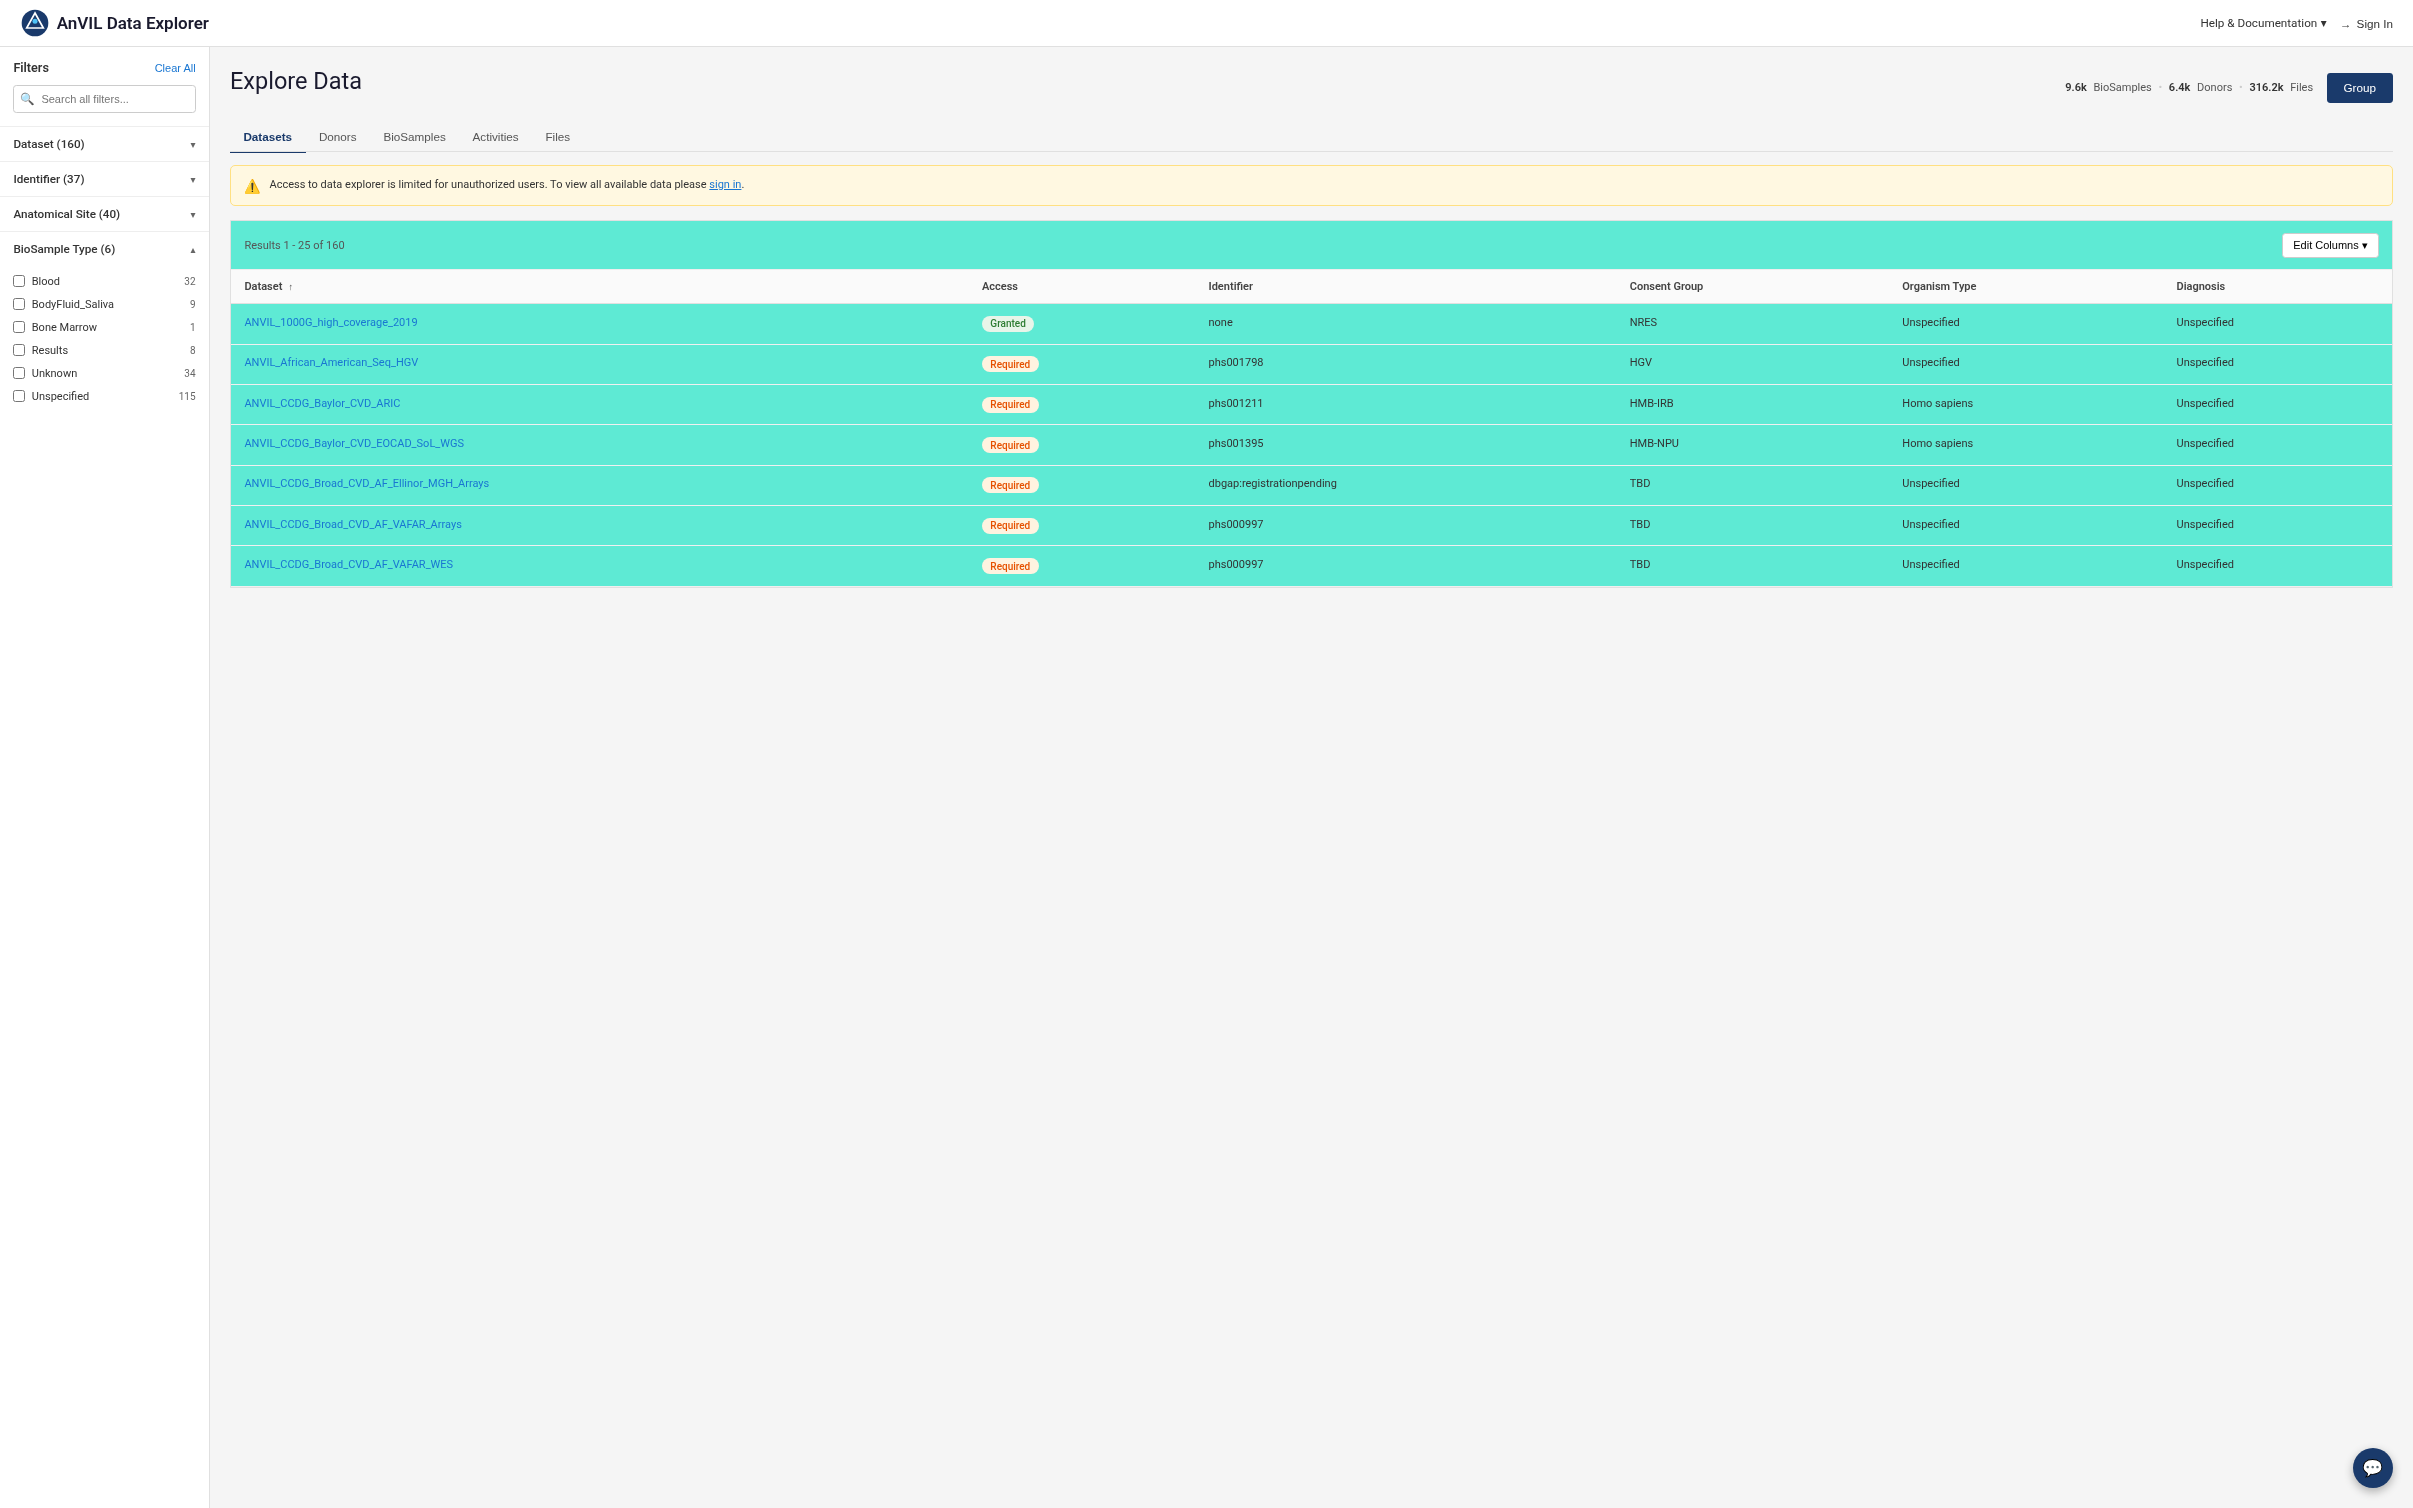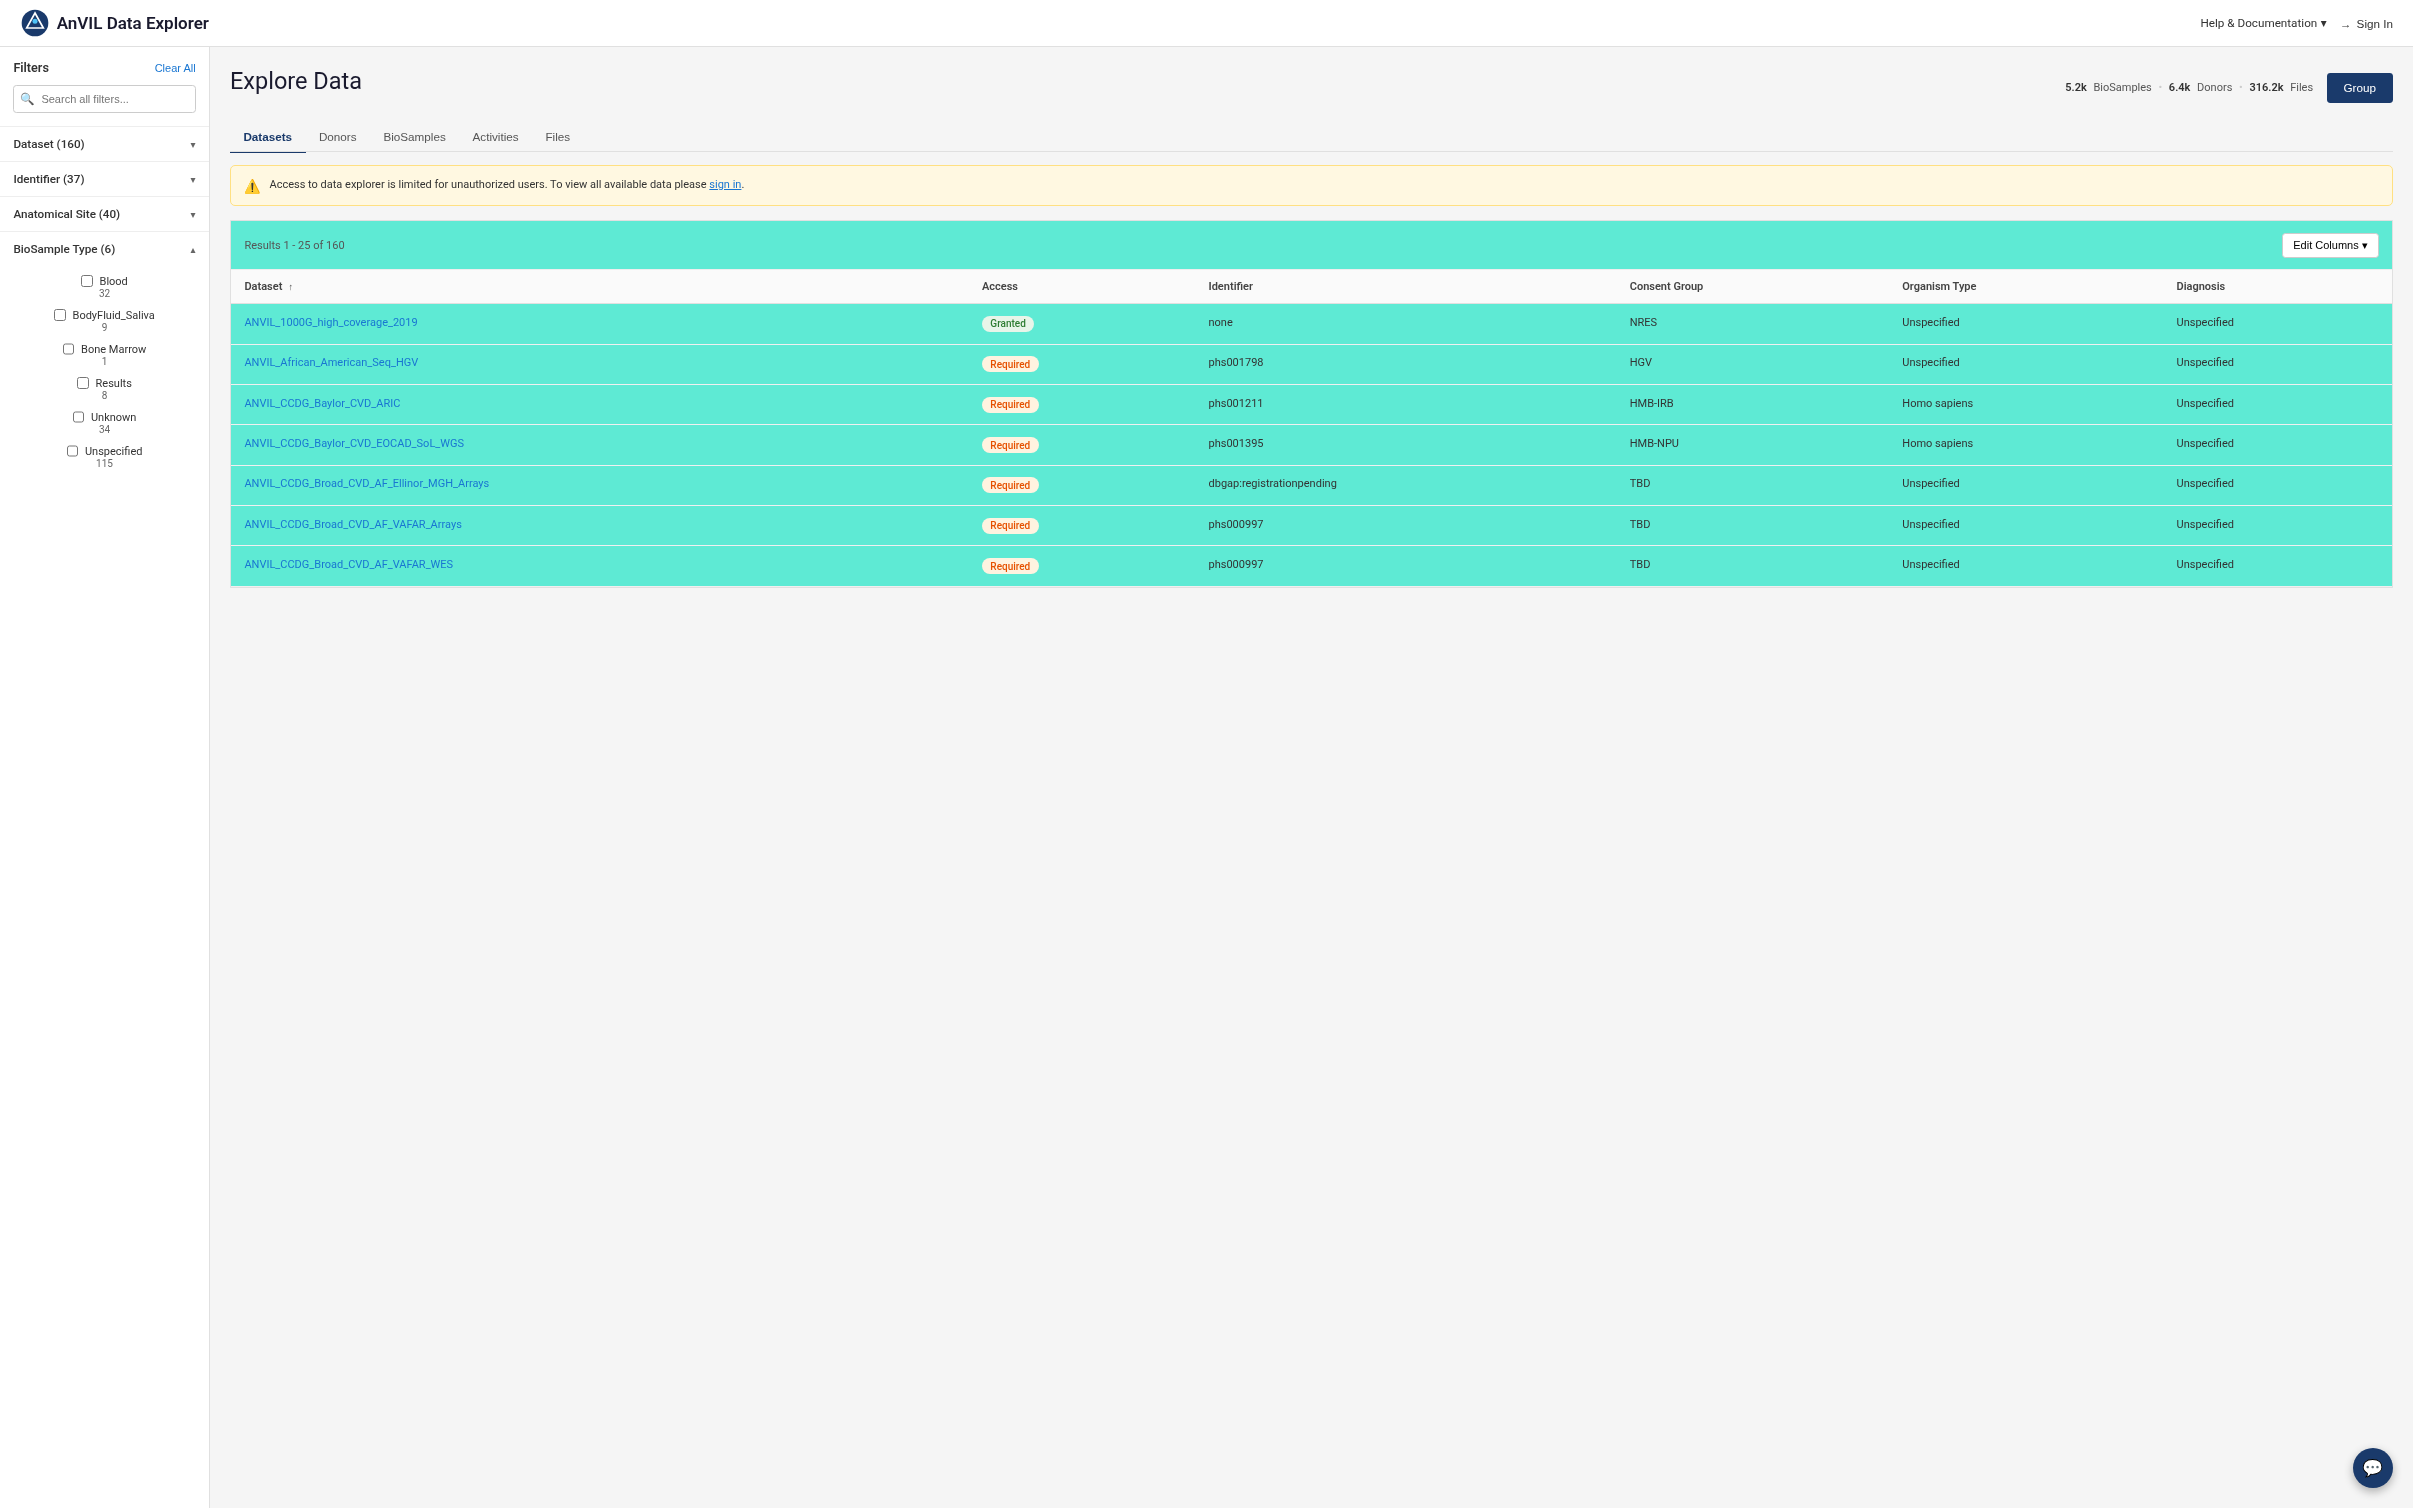--- a/index.html
+++ b/index.html
@@ -24,21 +24,21 @@
     .search-box { margin: 0 13.4px 13.4px; position: relative; }
     .search-box input { width: 100%; padding: 6.7px 10px 6.7px 27px; border: 0.8px solid #ccc; border-radius: 3.4px; font-size: 11px; }
     .search-icon-wrap { position: absolute; left: 6.7px; top: 50%; transform: translateY(-50%); color: #999; font-size: 11.7px; }
 
     .filter-section { border-top: 0.8px solid #eee; }
     .filter-header { display: flex; justify-content: space-between; align-items: center; padding: 10px 13.4px; cursor: pointer; font-size: 11.7px; }
     .filter-header-label { font-weight: 500; }
     .chevron { font-size: 10px; color: #666; }
 
     .filter-items { padding: 3.4px 0 6.7px; }
-    .filter-item { display: flex; align-items: center; justify-content: space-between; padding: 5px 13.4px; flex-direction: column; }
+    .filter-item { display: flex; align-items: center; justify-content: space-between; padding: 5px 13.4px; }
     .filter-item-left { display: flex; align-items: center; gap: 6.7px; }
     .filter-item label { font-size: 11px; cursor: pointer; }
     .filter-count { font-size: 10px; color: #666; }
     .filter-checkbox { width: 11.7px; height: 11.7px; cursor: pointer; }
 
     
     .main { flex: 1; overflow-y: auto; padding: 20px; }
     .page-title { font-size: 23.5px; font-weight: 400; color: #1a1a2e; margin-bottom: 13.4px; }
 
     .top-bar { display: flex; justify-content: space-between; align-items: center; margin-bottom: 13.4px; }
@@ -185,21 +185,21 @@
         </div>
       </div>
     </div>
   </aside>
 
   <main class="main">
     <div class="top-bar">
       <h1 class="page-title">Explore Data</h1>
       <div style="display:flex; align-items:center; gap:13.4px;">
         <div class="stats">
-          <span class="stat-value">5.2k</span>
+          <span class="stat-value">9.6k</span>
           <span>BioSamples</span>
           <span class="dot-sep">•</span>
           <span class="stat-value">6.4k</span>
           <span>Donors</span>
           <span class="dot-sep">•</span>
           <span class="stat-value">316.2k</span>
           <span>Files</span>
         </div>
         <button class="export-btn">Group</button>
       </div>

